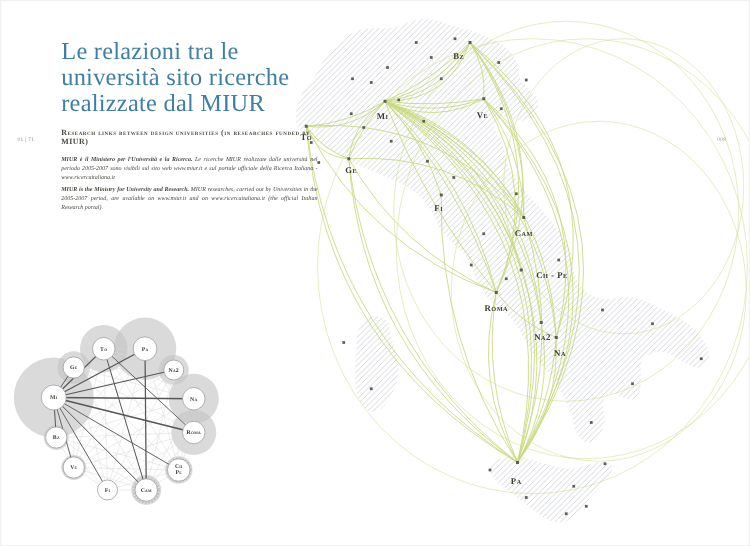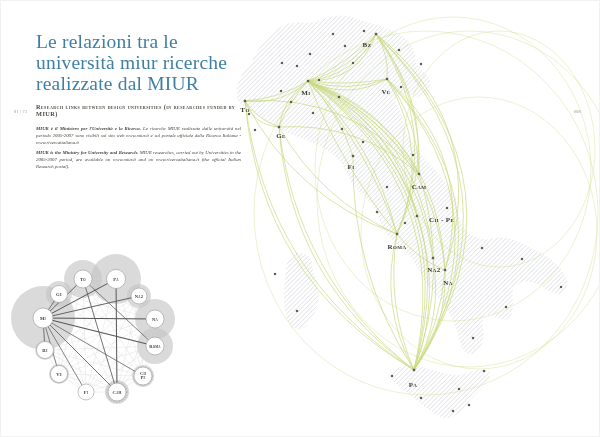--- a/index.html
+++ b/index.html
@@ -1,21 +1,21 @@
 <!DOCTYPE html>
 <html><head>
 <meta charset="utf-8">
 <style>
   html,body{margin:0;padding:0;background:#ffffff;}
   .page{
     position:relative;width:600px;height:437px;overflow:hidden;background:#ffffff;
     font-family:"Liberation Serif", serif;border:1px solid #f1f1f1;box-sizing:border-box;
   }
   .page svg{position:absolute;left:0;top:0;z-index:0;}
-  .textcol{position:absolute;left:35px;top:30px;width:215px;z-index:2;}
+  .textcol{position:absolute;left:48px;top:30px;width:215px;z-index:2;}
   h1.title{
     margin:0;font-weight:normal;font-size:19.5px;line-height:21px;
     color:#3f7fa3;letter-spacing:.2px;
   }
   h1.title span{display:block;}
   .subtitle{
     margin-top:9px;font-size:6.3px;font-weight:bold;color:#4a4a42;
     font-variant:small-caps;letter-spacing:.45px;
   }
   .intro{margin:0;margin-top:8px;font-size:4.8px;line-height:1.5;color:#45453f;
@@ -302,21 +302,21 @@
         <text x="58" y="294.6" text-anchor="middle" class="rlabel"><tspan x="58" dy="0">Ge</tspan></text>
       </g>
     </svg>
 
   <div class="folio folio-left">01 | 71</div>
   <div class="folio folio-right">008</div>
 
   <div class="textcol">
     <h1 class="title">
       <span>Le relazioni tra le</span>
-      <span>università miur ricerche</span>
+      <span>università sito ricerche</span>
       <span>realizzate dal MIUR</span>
     </h1>
     <div class="subtitle">Research links between design universities (in researches funded by MIUR)</div>
     <p class="intro">
       <span class="lead">MIUR è il Ministero per l'Università e la Ricerca.</span><span> Le ricerche MIUR realizzate dalle università nel periodo 2005-2007 sono visibili sul sito web www.miur.it e sul portale ufficiale della Ricerca Italiana - www.ricercaitaliana.it</span>
     </p>
     <p class="intro">
       <span class="lead">MIUR is the Ministry for University and Research.</span><span> MIUR researches, carried out by Universities in the 2005-2007 period, are available on www.miur.it and on www.ricercaitaliana.it (the official Italian Research portal).</span>
     </p>
   </div>

